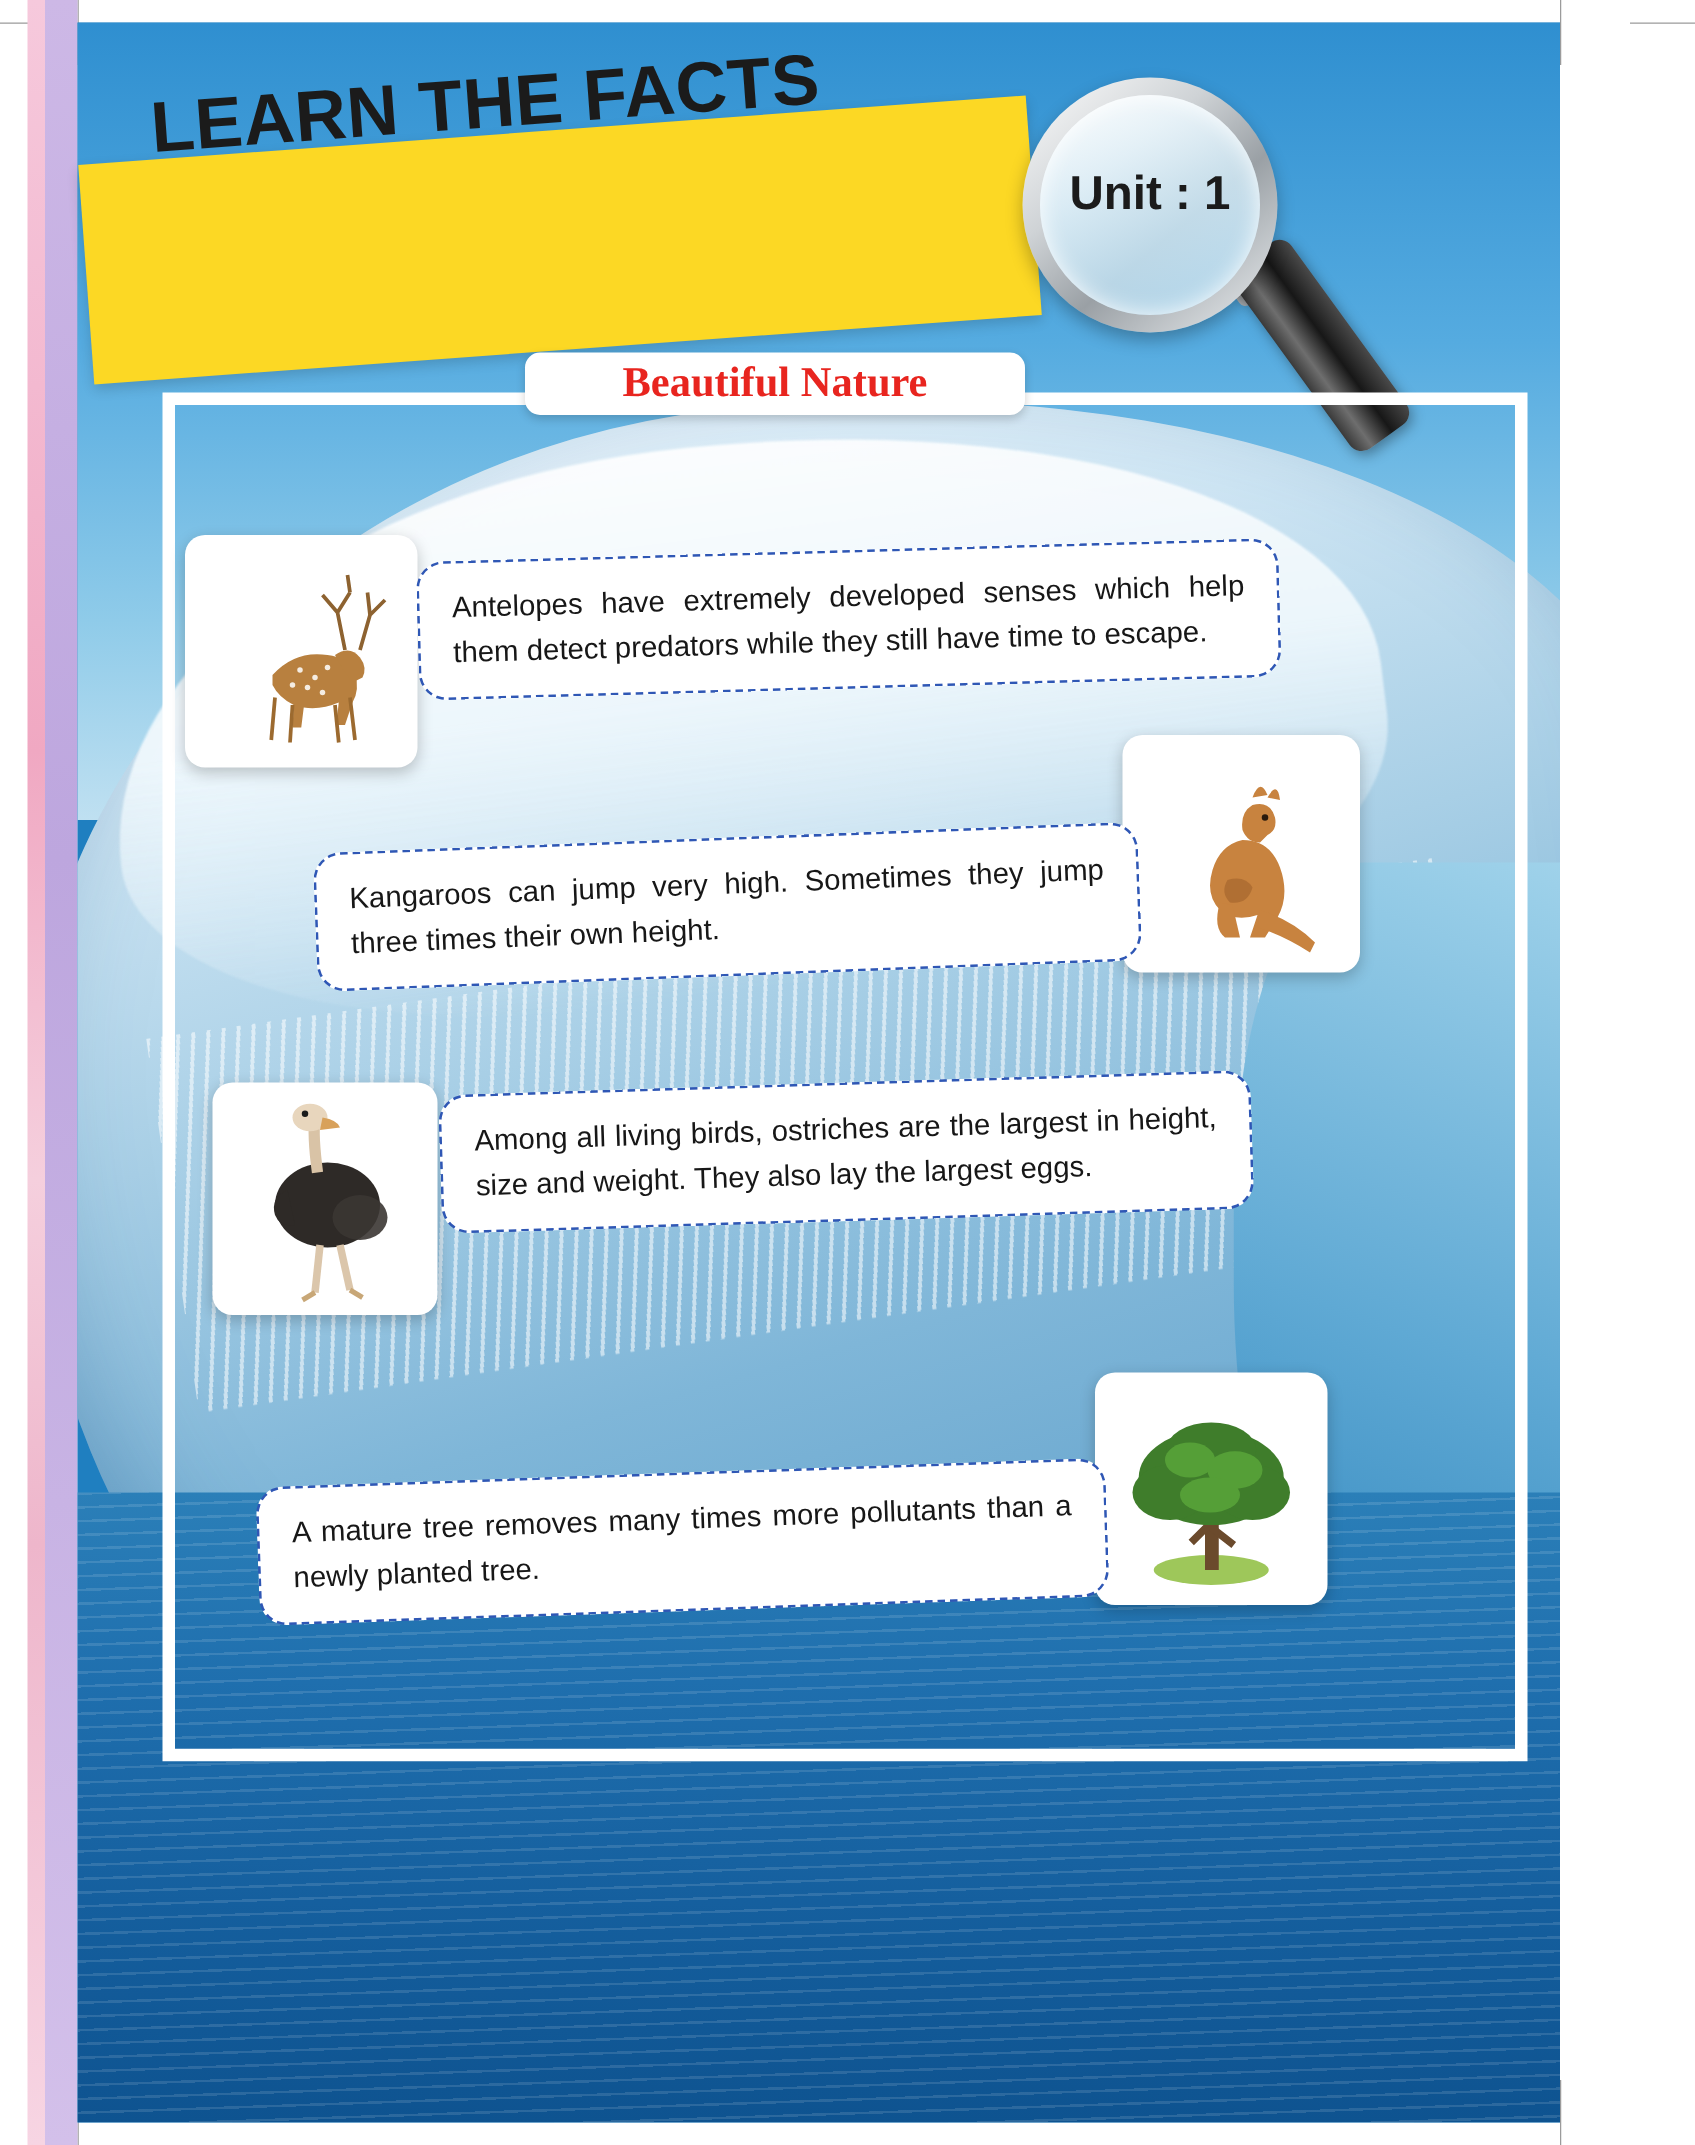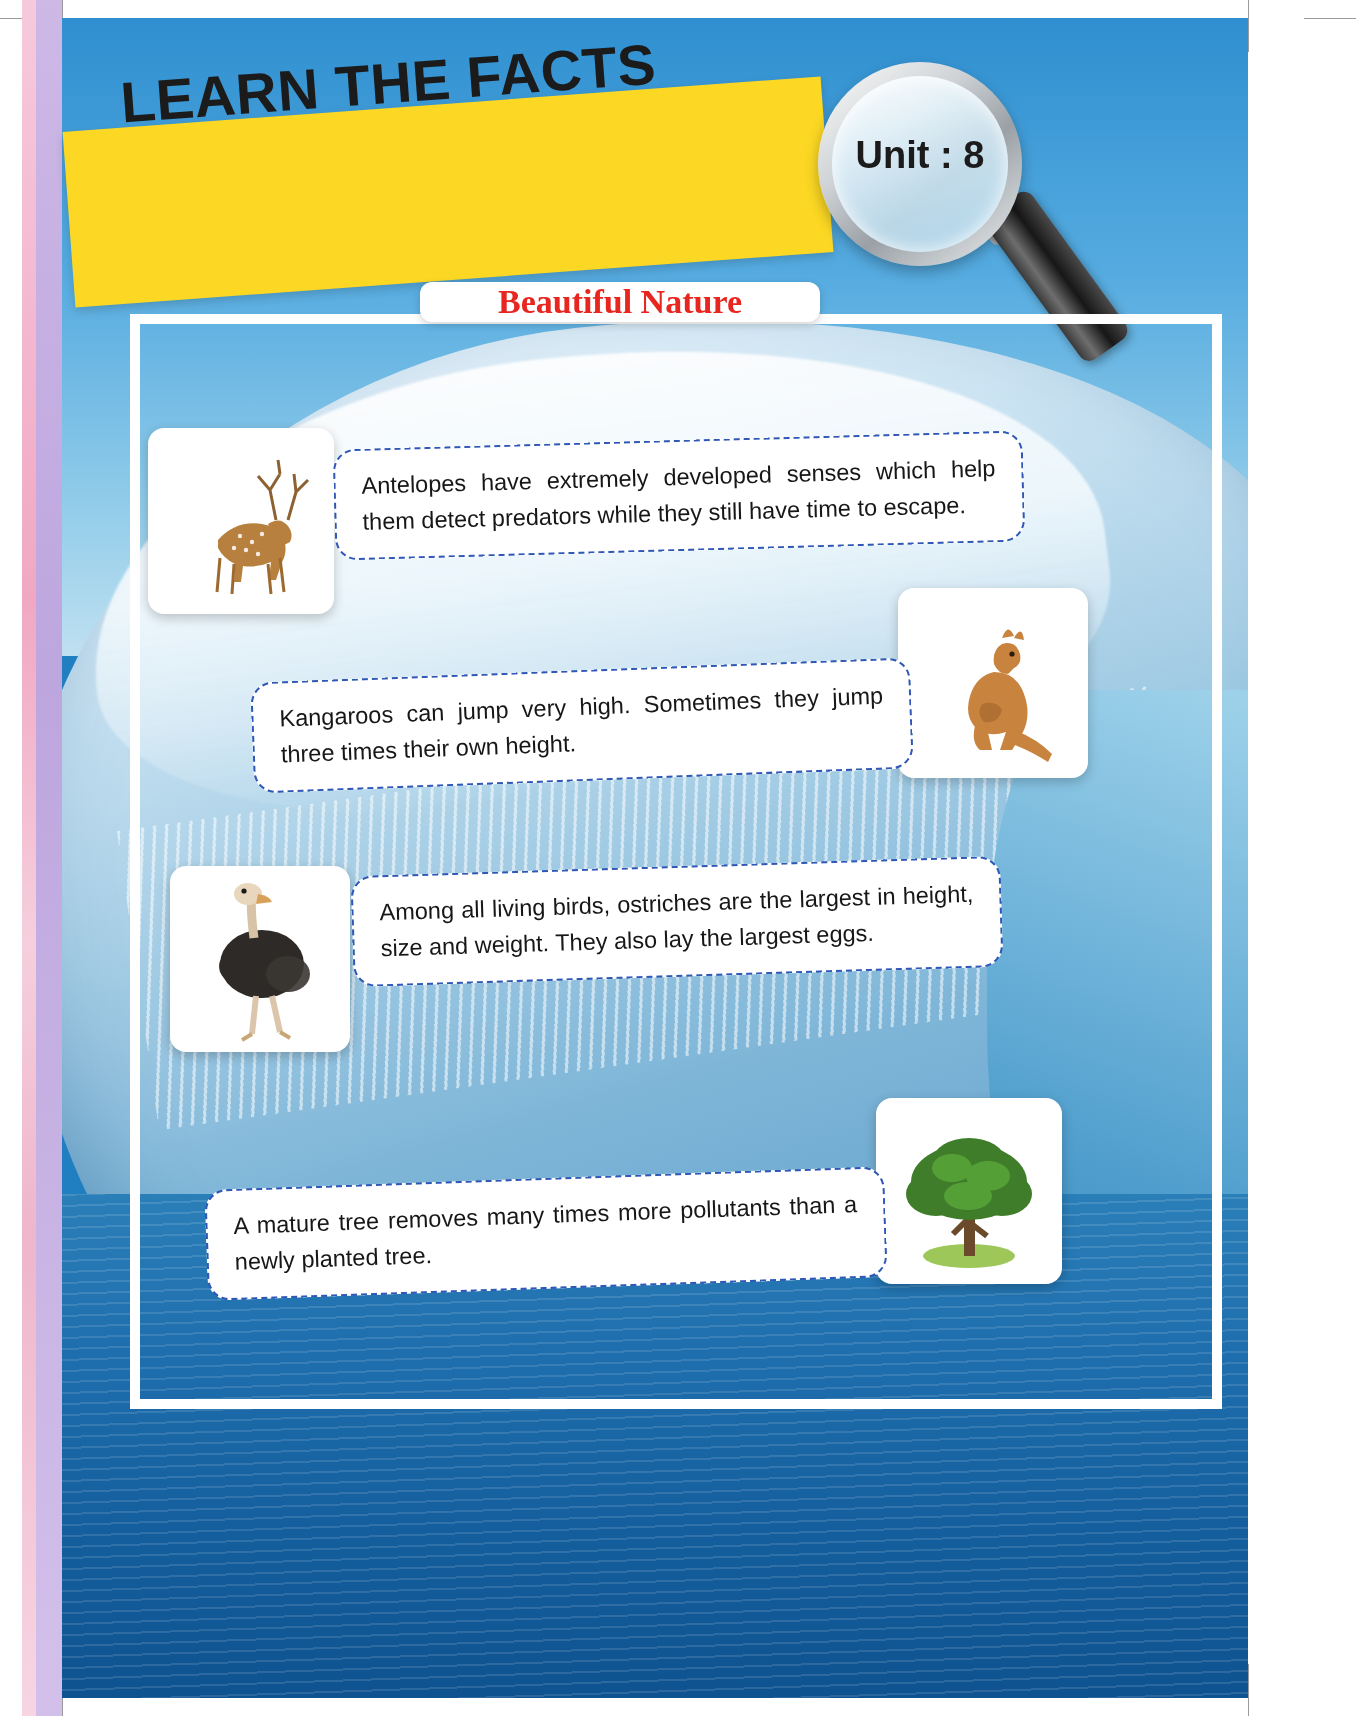--- a/index.html
+++ b/index.html
@@ -128,21 +128,21 @@
   }
 
   
   .frame {
     position: absolute; left: 130px; top: 314px; width: 1092px; height: 1095px;
     border: 10px solid #ffffff;
   }
 
   
   .pill {
-    position: absolute; left: 420px; top: 282px; width: 400px; height: 40px;
+    position: absolute; left: 420px; top: 282px; width: 400px; height: 50px;
     background: #ffffff;
     border-radius: 12px;
     box-shadow: 0 3px 8px rgba(0,0,0,.18);
     display: flex; align-items: center; justify-content: center;
   }
   .pill span {
     font-family: "Liberation Serif", serif;
     font-size: 34px; font-weight: bold; color: #e8251f;
   }
   .bubble {
@@ -207,21 +207,21 @@
   </div>
 
   <div class="banner"></div>
   <div class="banner-title">LEARN THE FACTS</div>
 
   <div class="magnifier">
     <div class="mag-neck"></div>
     <div class="mag-handle"></div>
     <div class="mag-ring">
       <div class="mag-glass"></div>
-      <div class="mag-unit">Unit : 8</div>
+      <div class="mag-unit">Unit : 1</div>
     </div>
   </div>
 
   <div class="frame"></div>
 
   <div class="pill">
     <span>Beautiful Nature</span>
   </div>
 
   <div class="card f1-card">

